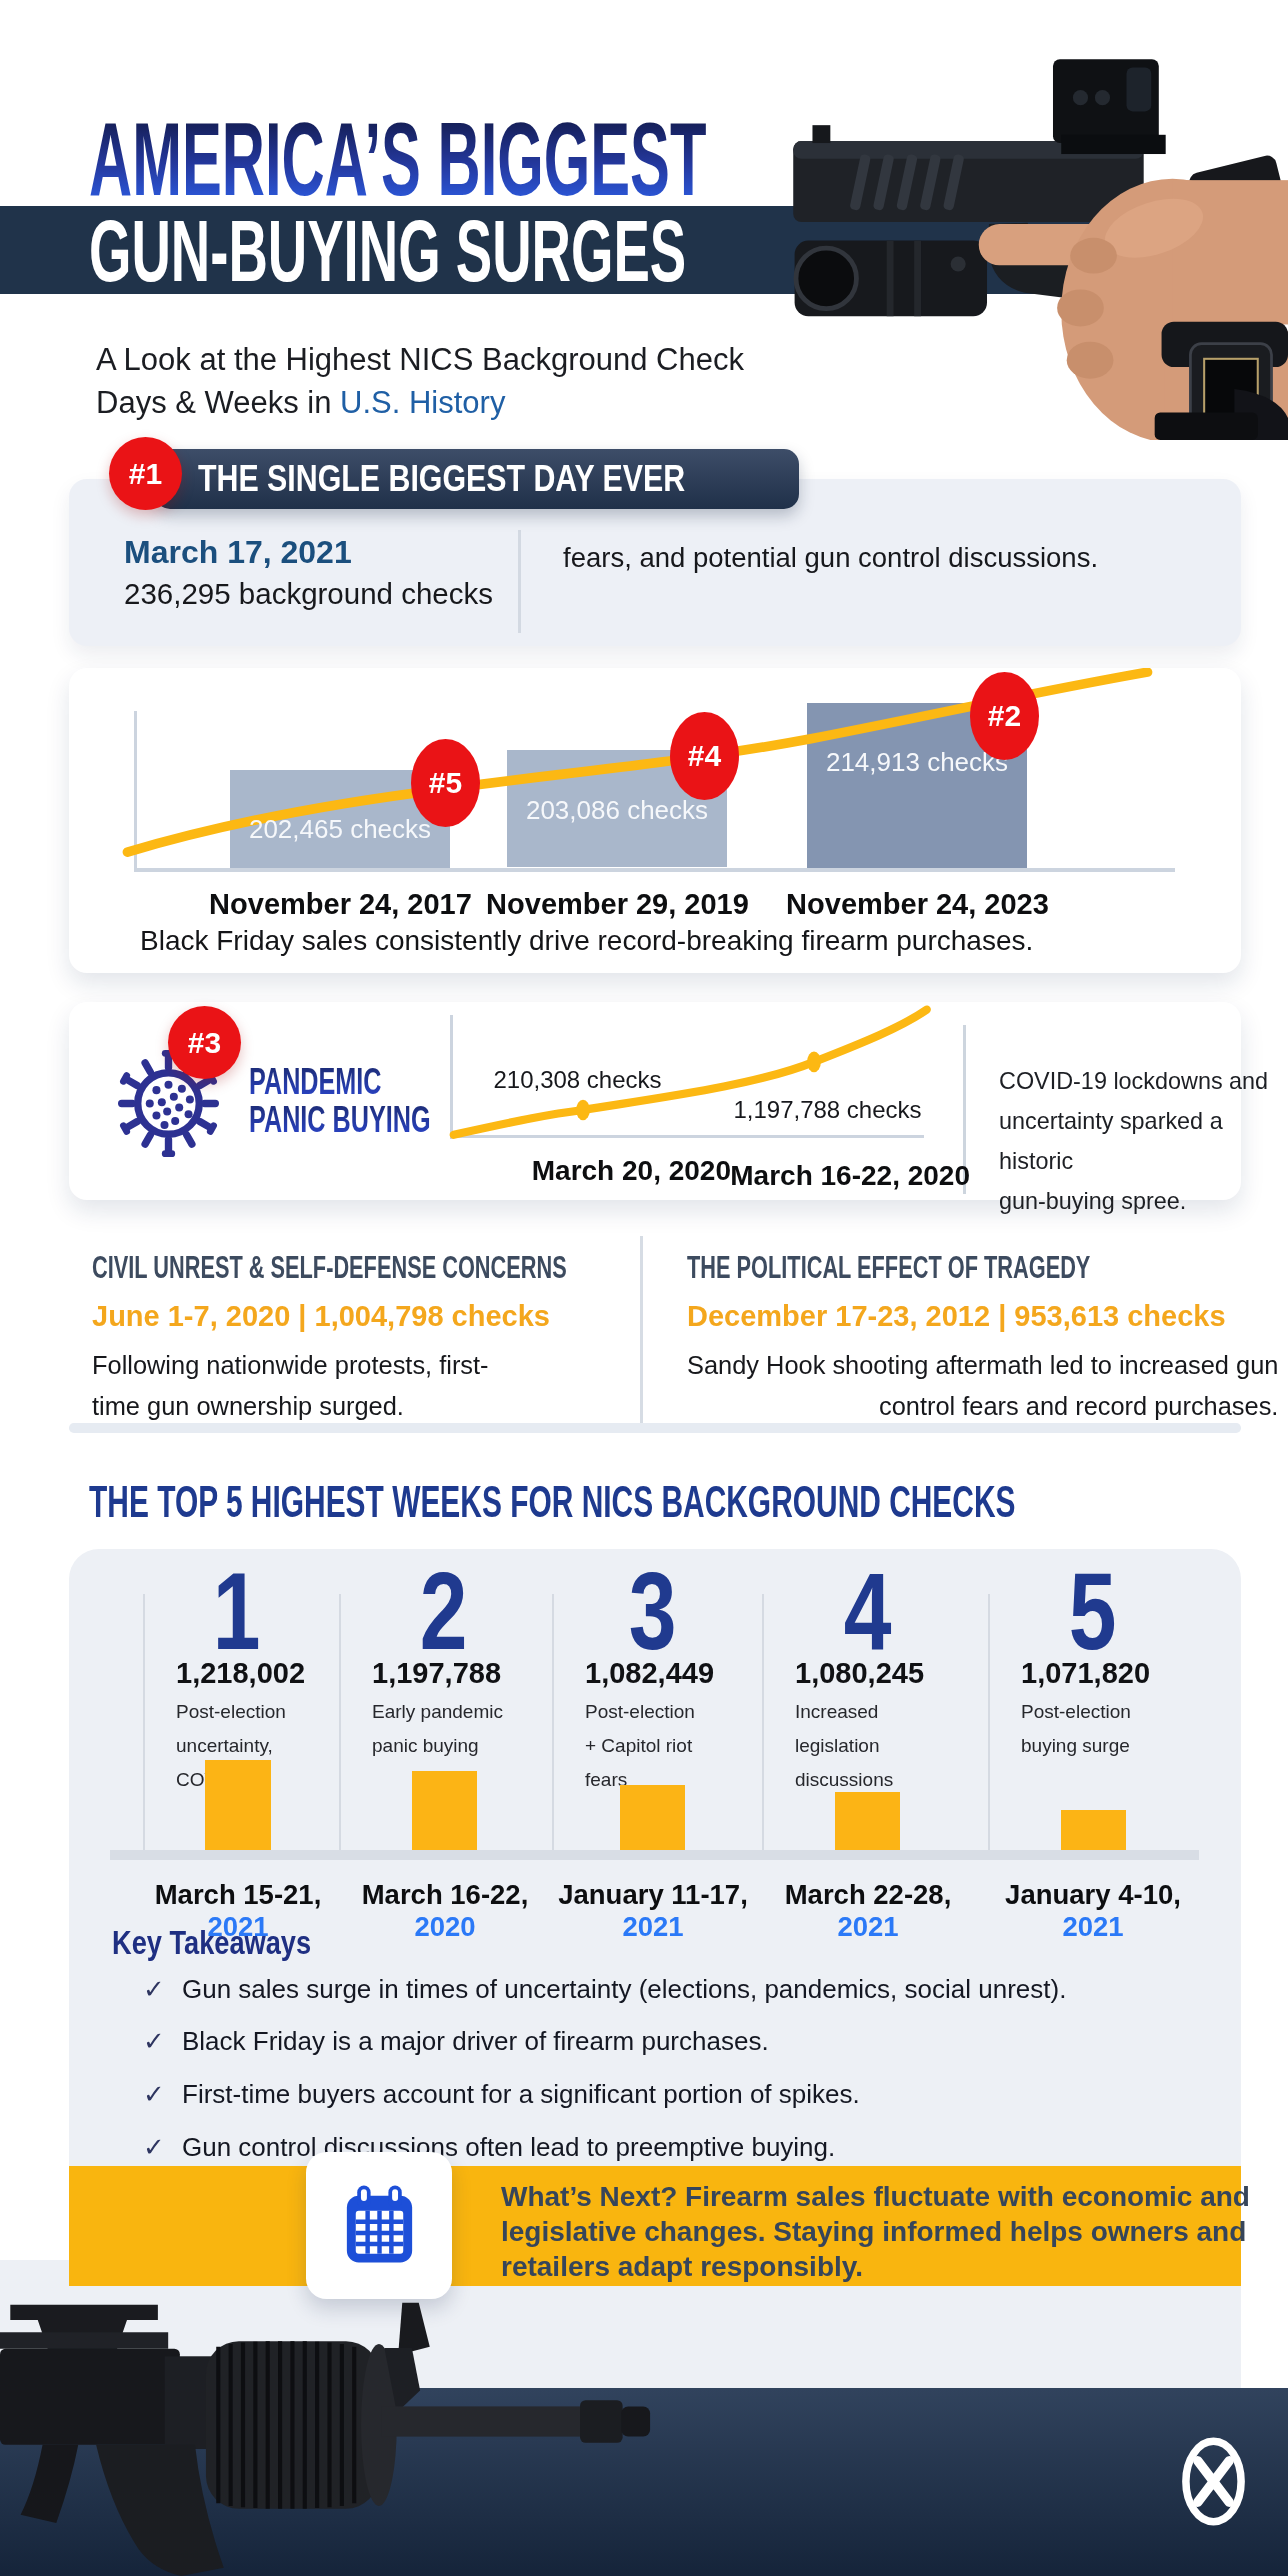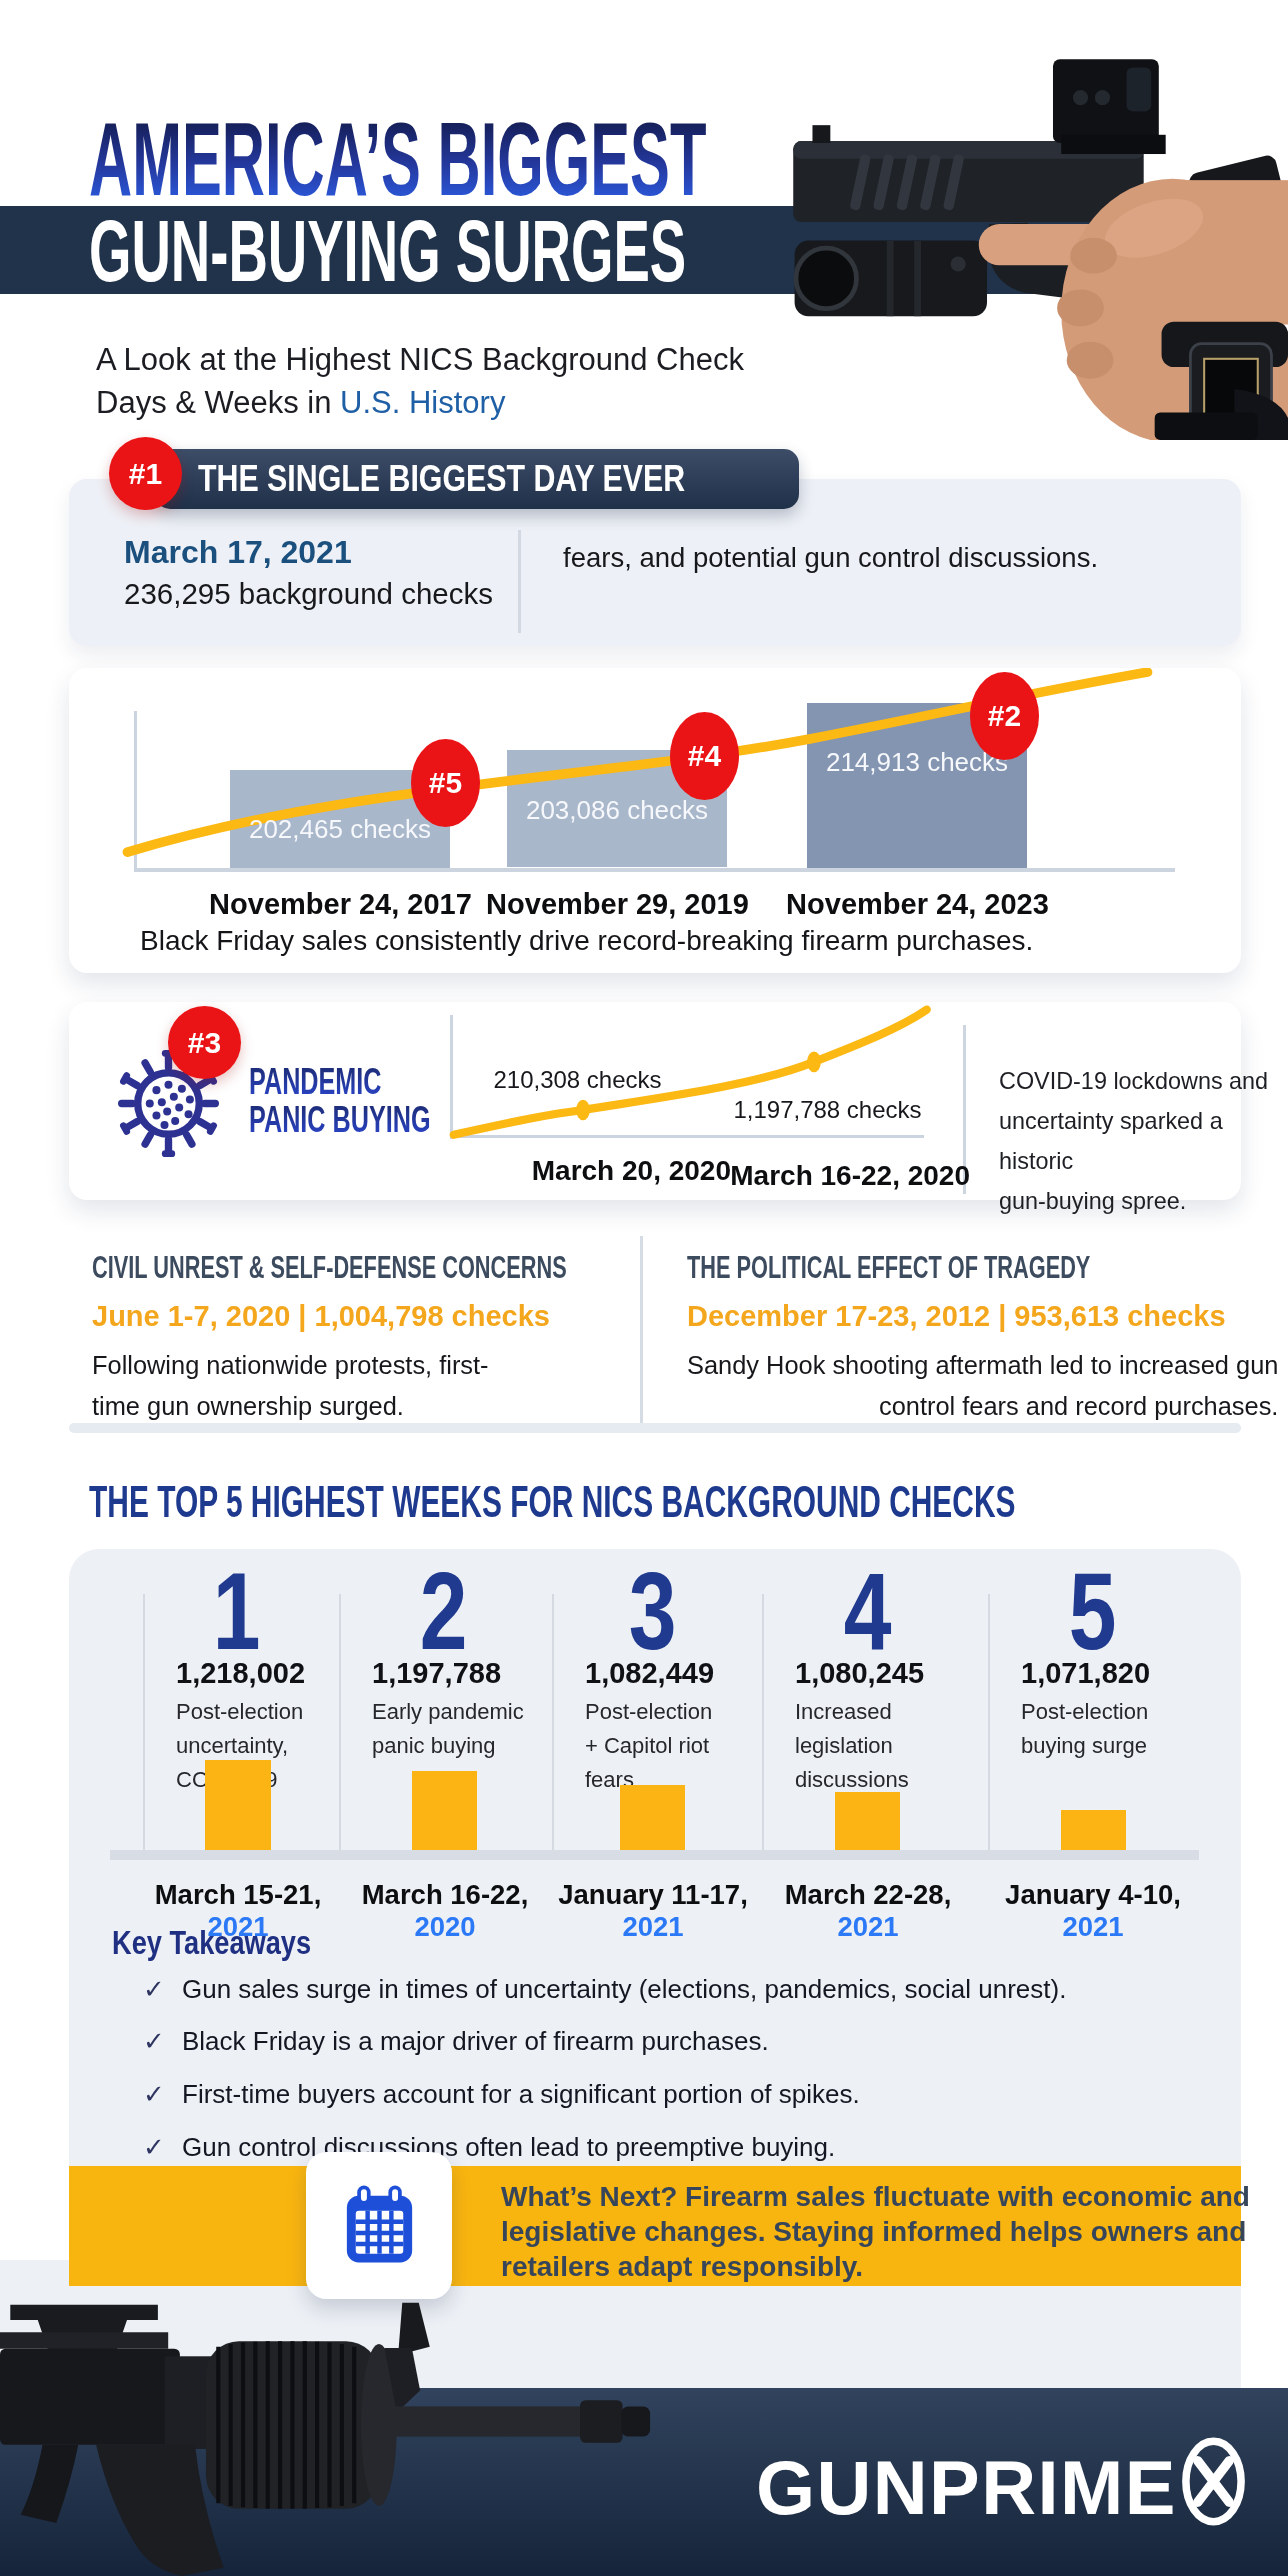--- a/index.html
+++ b/index.html
@@ -65,21 +65,21 @@
   .strip{left:69px;top:1423px;width:1172px;height:9.6px;background:#e6ebf2;border-radius:4.8px;}
 
   
   .top5-title{left:89px;top:1477px;font-size:44px;font-weight:bold;color:#1e3a8f;z-index:2;}
   .top5-title .cond{transform:scaleX(.68);}
   .panel{left:69px;top:1549px;width:1172px;height:839px;background:#edf0f5;border-radius:30px 30px 0 0;z-index:1;}
   .rank-num{font-size:110px;font-weight:bold;color:#203a8f;text-align:center;width:206px;line-height:103px;z-index:2;}
   .rank-num .cond-c{transform:scaleX(.78);}
   .col-line{background:#d5dae2;width:2.1px;top:1594px;height:256px;z-index:2;}
   .t5-value{font-size:29px;font-weight:bold;color:#101114;z-index:2;}
-  .t5-desc{font-size:22px;line-height:34px;color:#26272c;z-index:2;}
+  .t5-desc{font-size:19px;line-height:34px;color:#26272c;z-index:2;}
   .t5-bar{background:#fcb415;z-index:3;}
   .baseline{left:110px;top:1850px;width:1089px;height:9.6px;background:#d8dde5;z-index:2;}
   .t5-date{font-size:27.5px;font-weight:bold;color:#0d0e10;text-align:center;width:220px;z-index:2;}
   .t5-year{color:#2b79f7;}
 
   
   .kt-head{left:112px;top:1923px;font-size:34px;font-weight:bold;color:#1f2f82;z-index:2;}
   .kt-head .cond{transform:scaleX(.80);}
   .kt-item{font-size:26px;color:#141722;z-index:2;}
   .kt-check{color:#2e3560;font-size:26px;z-index:2;}
@@ -369,21 +369,20 @@
     </svg>
   </div>
   <div class="abs wn-text">
     <div>What’s Next? Firearm sales fluctuate with economic and</div>
     <div>legislative changes. Staying informed helps owners and</div>
     <div>retailers adapt responsibly.</div>
   </div>
 
   <div class="abs rifle-backdrop"></div>
   <div class="abs footer"></div>
-  <div class="abs brand">GUNPRIME</div>
   <svg class="abs brand-icon" viewBox="0 0 110 150">
     <ellipse cx="55" cy="75" rx="44" ry="64" fill="none" stroke="#ffffff" stroke-width="12"></ellipse>
     <path d="M30,42 L80,108 M80,42 L30,108" stroke="#ffffff" stroke-width="15" stroke-linecap="round" fill="none"></path>
   </svg>
 
   <svg class="abs rifle" viewBox="0 0 960 450">
     <path d="M15,55 h215 v22 h-45 l-15,44 h-100 l-15,-44 h-40 z" fill="#1a1b1f"></path>
     <rect x="0" y="95" width="245" height="24" fill="#202227"></rect>
     <rect x="0" y="119" width="262" height="140" rx="8" fill="#17181c"></rect>
     <rect x="240" y="130" width="70" height="135" fill="#1d1f24"></rect>

